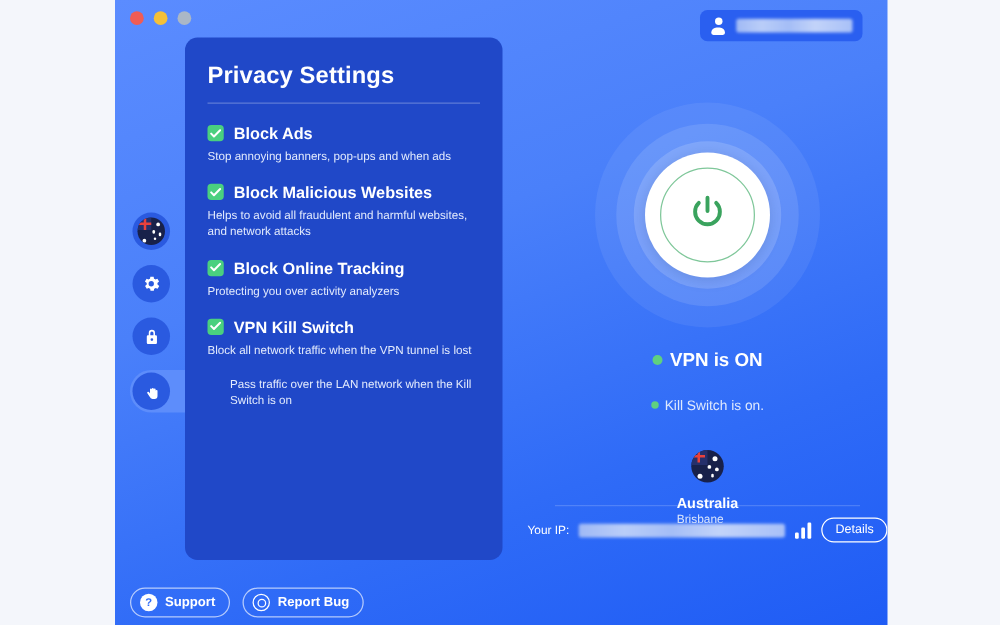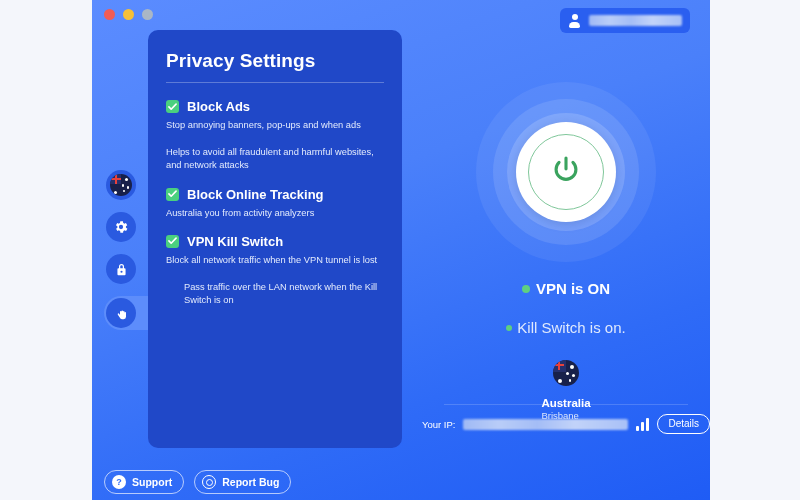--- a/index.html
+++ b/index.html
@@ -292,21 +292,21 @@
     font-size: 15px;
     font-weight: bold;
   }
   #kill-status {
     position: absolute;
     left: 0;
     top: 319px;
     width: 288px;
     text-align: center;
     color: #dfe9fd;
-    font-size: 15px;
+    font-size: 11px;
   }
   .dot {
     display: inline-block;
     width: 8px; height: 8px;
     border-radius: 50%;
     background: #5fd07f;
     margin-right: 6px;
     vertical-align: middle;
     position: relative;
     top: -1px;
@@ -507,33 +507,41 @@
           <svg width="9" height="8" viewBox="0 0 10 9">
               <path d="M1 4.4L3.5 7 9 1.3" stroke="#ffffff" stroke-width="1.8" fill="none" stroke-linecap="round" stroke-linejoin="round"></path>
             </svg>
         </span>
         <span class="setting-label">Block Ads</span>
       </div>
       <div class="setting-desc">Stop annoying banners, pop-ups and when ads</div>
     </div>
 
     <div class="setting">
+      <div class="setting-head">
+        <span class="checkbox">
+          <svg width="9" height="8" viewBox="0 0 10 9">
+              <path d="M1 4.4L3.5 7 9 1.3" stroke="#ffffff" stroke-width="1.8" fill="none" stroke-linecap="round" stroke-linejoin="round"></path>
+            </svg>
+        </span>
+        <span class="setting-label">Block Malicious Websites</span>
+      </div>
       <div class="setting-desc">Helps to avoid all fraudulent and harmful websites, and network attacks</div>
     </div>
 
     <div class="setting">
       <div class="setting-head">
         <span class="checkbox">
           <svg width="9" height="8" viewBox="0 0 10 9">
               <path d="M1 4.4L3.5 7 9 1.3" stroke="#ffffff" stroke-width="1.8" fill="none" stroke-linecap="round" stroke-linejoin="round"></path>
             </svg>
         </span>
         <span class="setting-label">Block Online Tracking</span>
       </div>
-      <div class="setting-desc">Australia you from activity analyzers</div>
+      <div class="setting-desc">Protecting you over activity analyzers</div>
     </div>
 
     <div class="setting">
       <div class="setting-head">
         <span class="checkbox">
           <svg width="9" height="8" viewBox="0 0 10 9">
               <path d="M1 4.4L3.5 7 9 1.3" stroke="#ffffff" stroke-width="1.8" fill="none" stroke-linecap="round" stroke-linejoin="round"></path>
             </svg>
         </span>
         <span class="setting-label">VPN Kill Switch</span>

